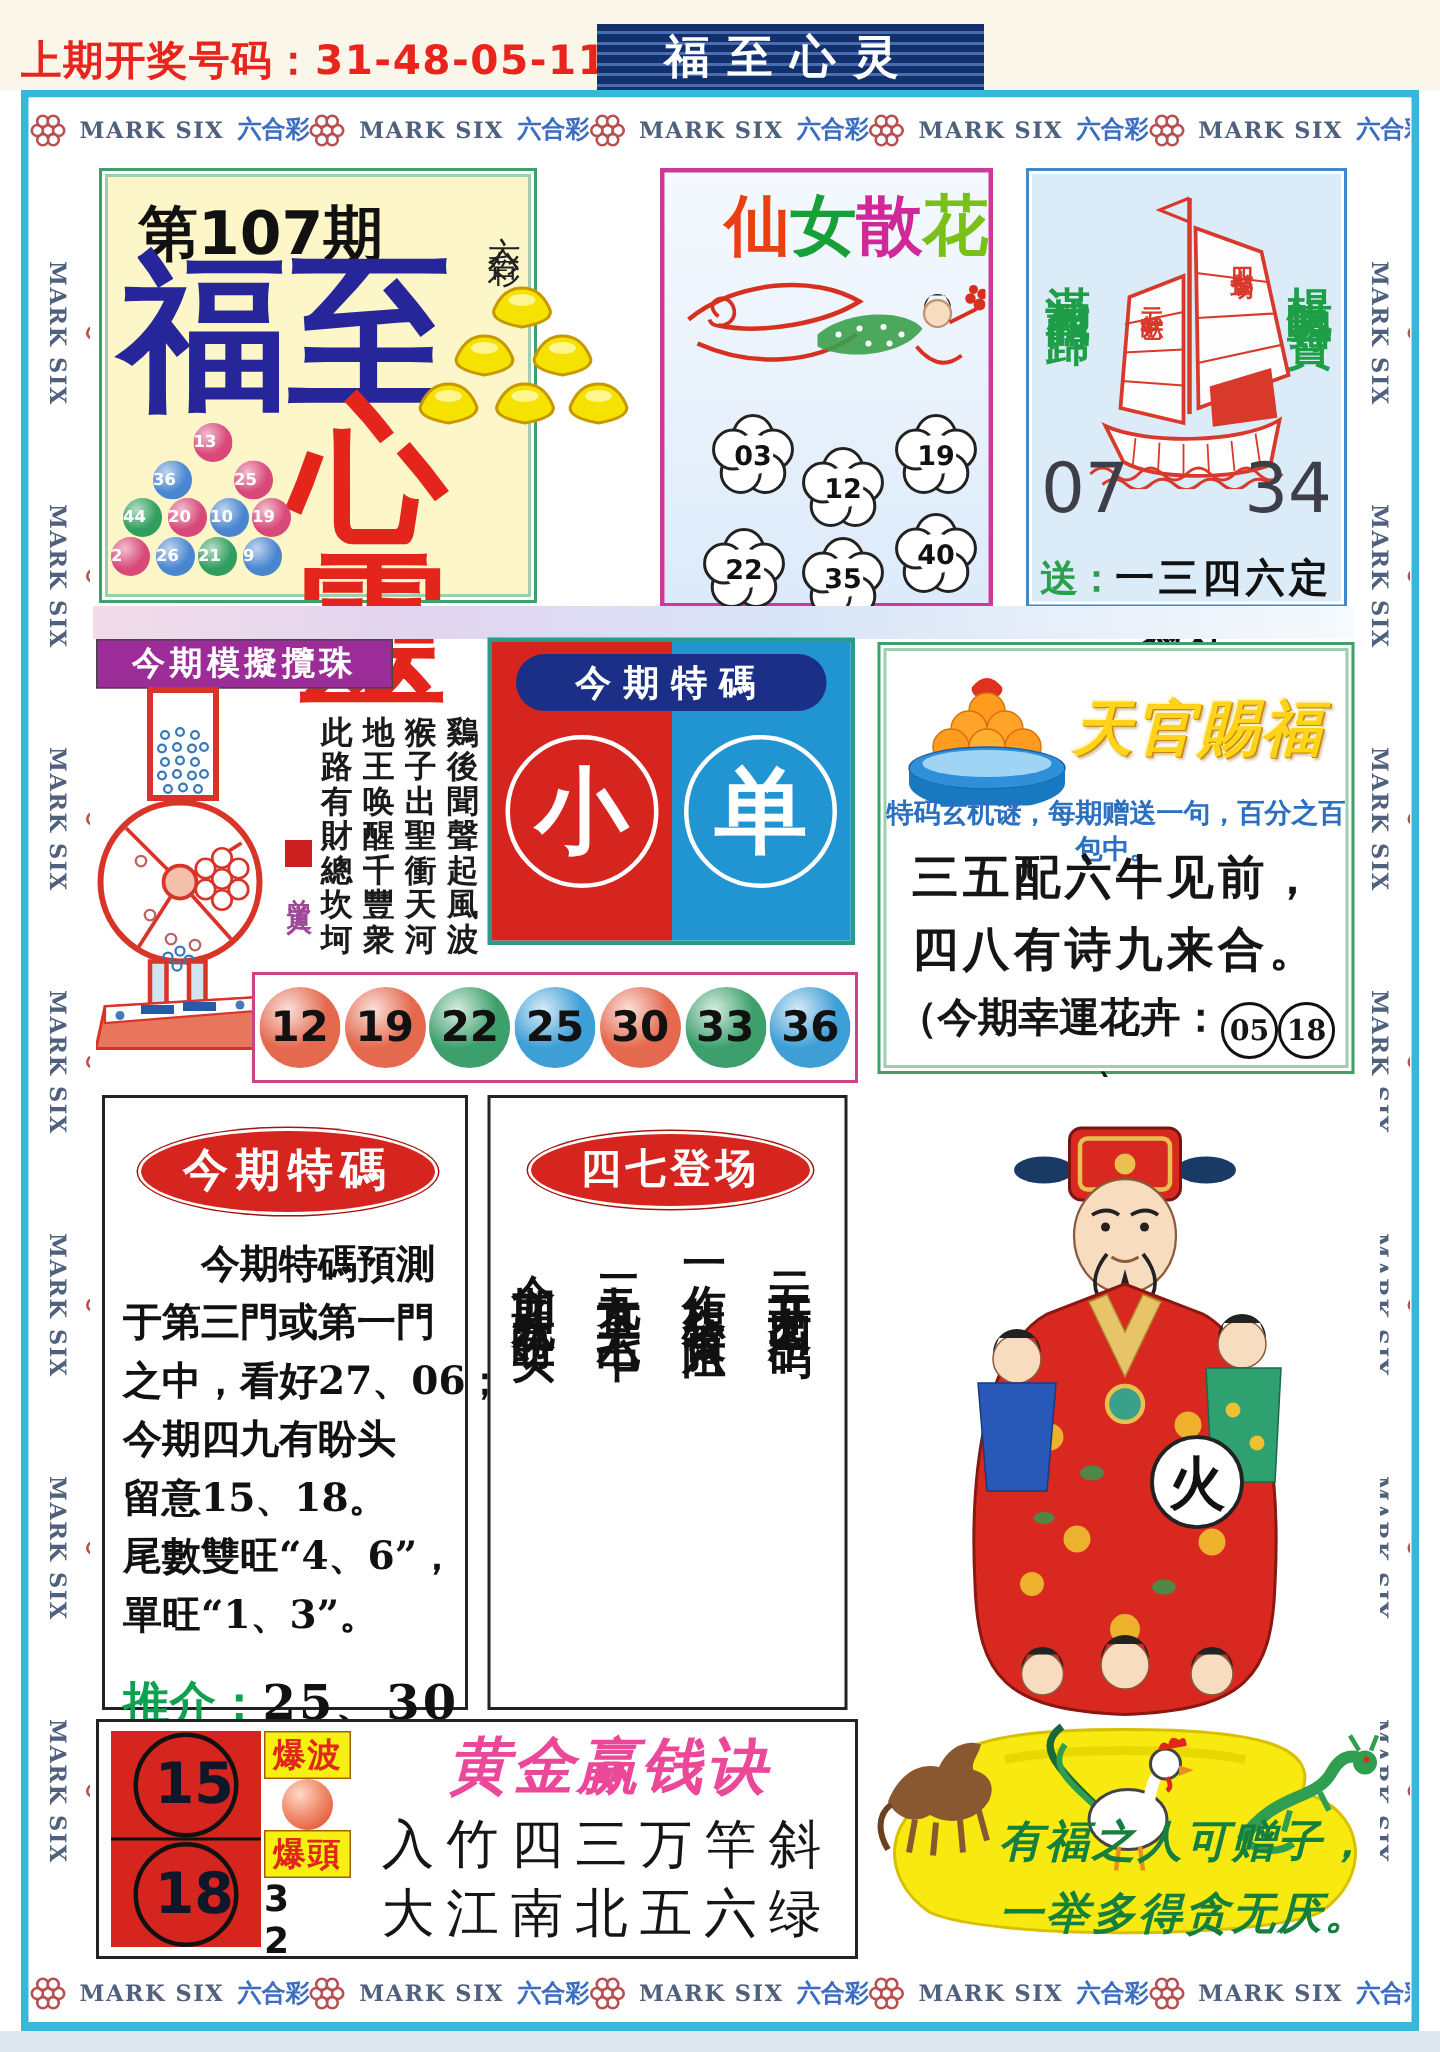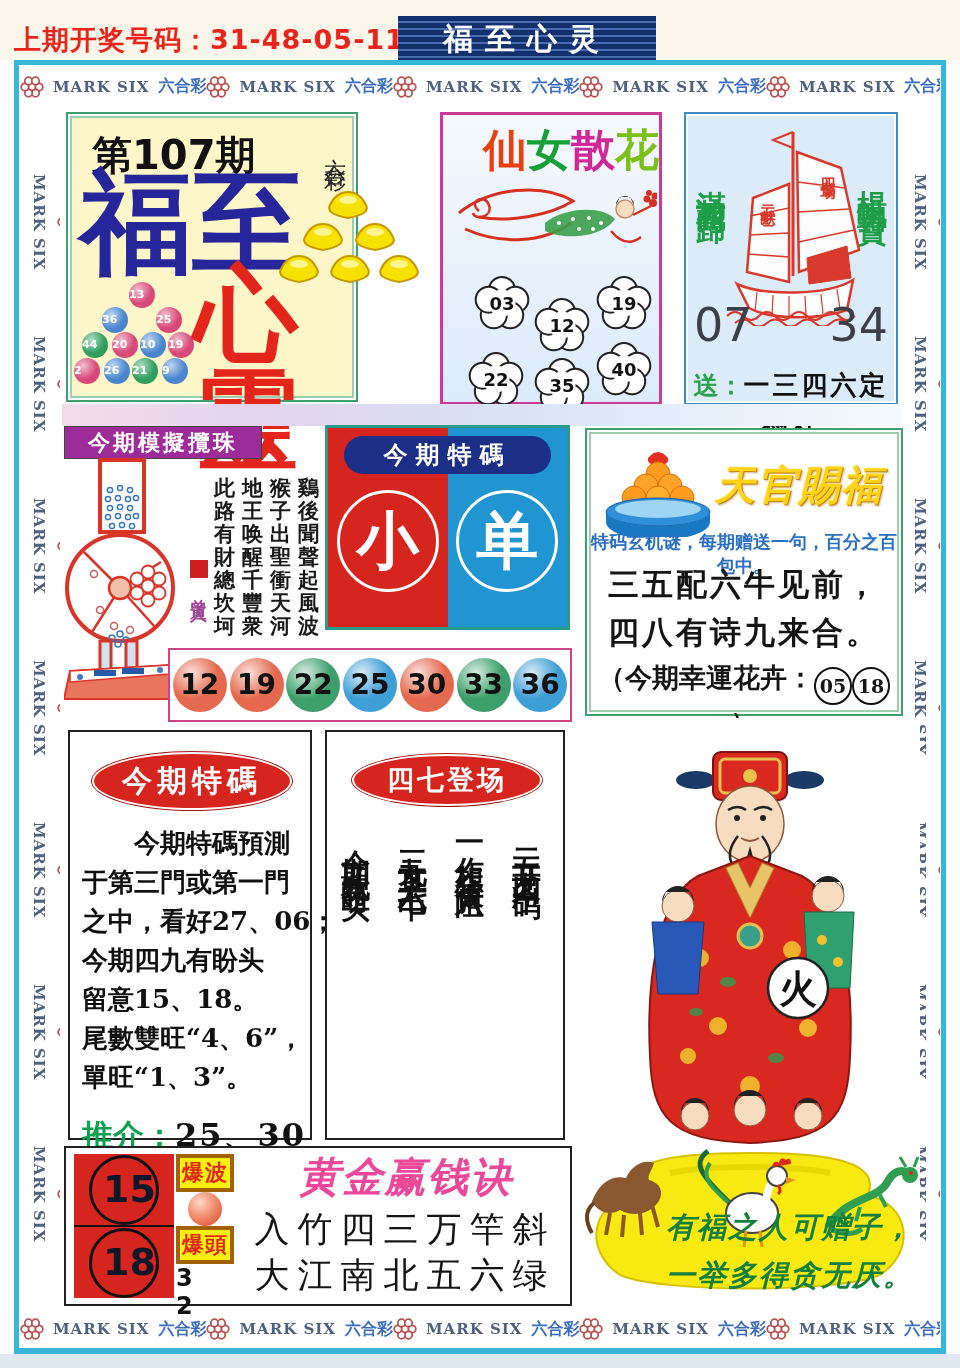--- a/index.html
+++ b/index.html
@@ -109,21 +109,21 @@
   .god-line{position:absolute;left:6px;width:328px;text-align:right;font-size:29px;font-weight:bold;
      color:#15803d;z-index:2;letter-spacing:2px;font-family:"DejaVu Serif",serif;font-style:italic;}
 
   #panel-gold{left:64px;top:1146px;width:508px;height:160px;background:#fff;border:2px solid #222;}
   #gold-red{position:absolute;left:8px;top:6px;width:100px;height:144px;display:flex;flex-direction:column;}
   .gr-cell{flex:1;display:flex;align-items:center;justify-content:center;}
   .gr-cell+.gr-cell{border-top:2px solid #111;}
   .gr-circle{width:64px;height:64px;border:3px solid #111;border-radius:50%;font-size:38px;font-weight:bold;
      color:#0f172a;text-align:right;line-height:62px;}
   #gold-mid{position:absolute;left:110px;top:6px;width:58px;height:144px;display:flex;flex-direction:column;}
-  .ylabel{height:37px;background:#f8f010;border:4px solid #a16207;color:#e02818;font-size:22px;font-weight:bold;
+  .ylabel{height:37px;background:#f8f010;border:1px solid #a16207;color:#e02818;font-size:22px;font-weight:bold;
      display:flex;align-items:center;justify-content:center;letter-spacing:1px;}
   .wcell{flex:1;display:flex;align-items:center;justify-content:center;}
   #burst-ball{width:34px;height:34px;border-radius:50%;
      background:radial-gradient(circle at 35% 30%,#ffd8c8,#f09070 45%,#e05030 90%);}
   #gold-digits{font-size:24px;font-weight:bold;color:#111;letter-spacing:7px;}
   #gold-title{position:absolute;left:182px;top:2px;width:316px;text-align:center;font-size:41px;font-weight:bold;
      font-style:italic;color:#ec4899;font-family:"DejaVu Serif",serif;letter-spacing:2px;}
   .gold-line{position:absolute;left:178px;width:322px;text-align:center;font-size:35px;color:#151515;
      letter-spacing:8px;font-family:"DejaVu Serif",serif;}
 

